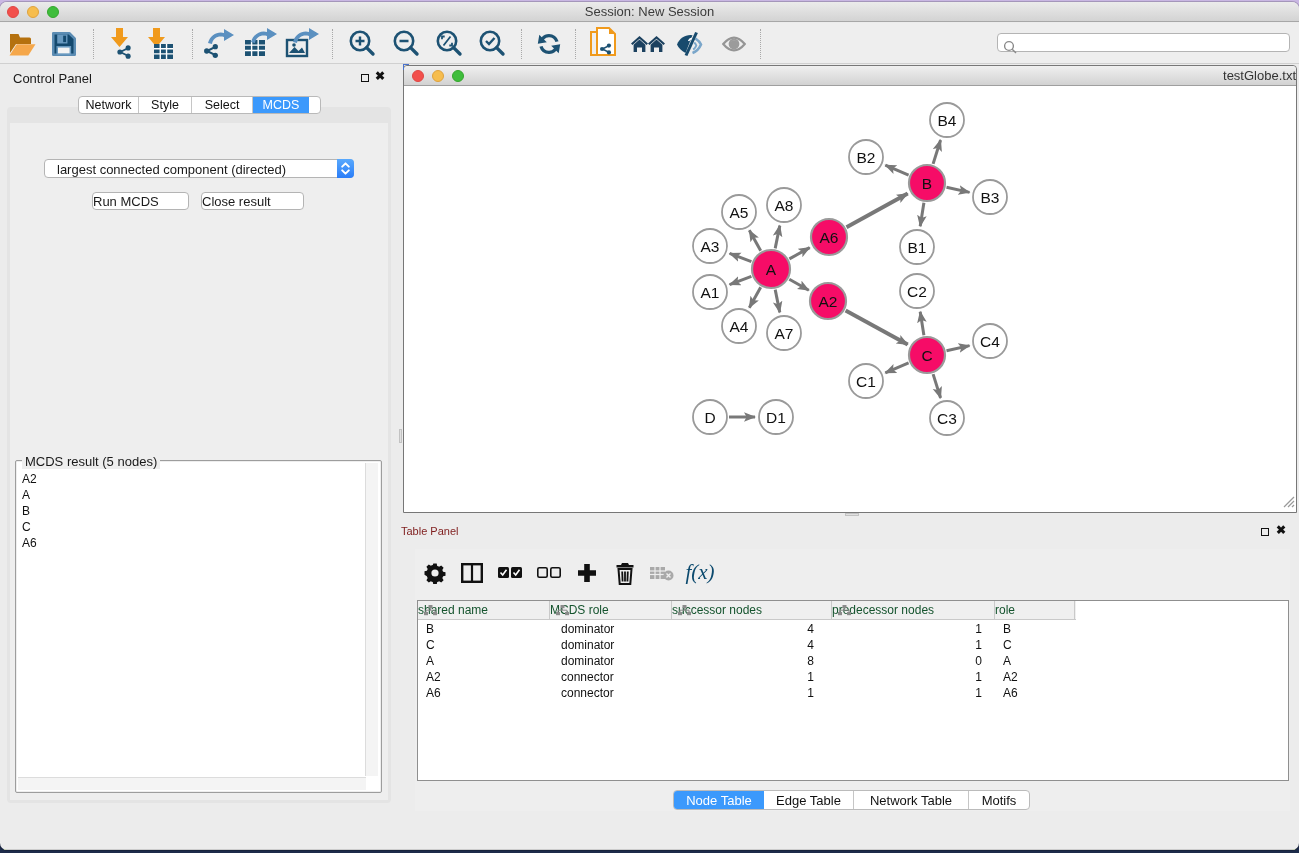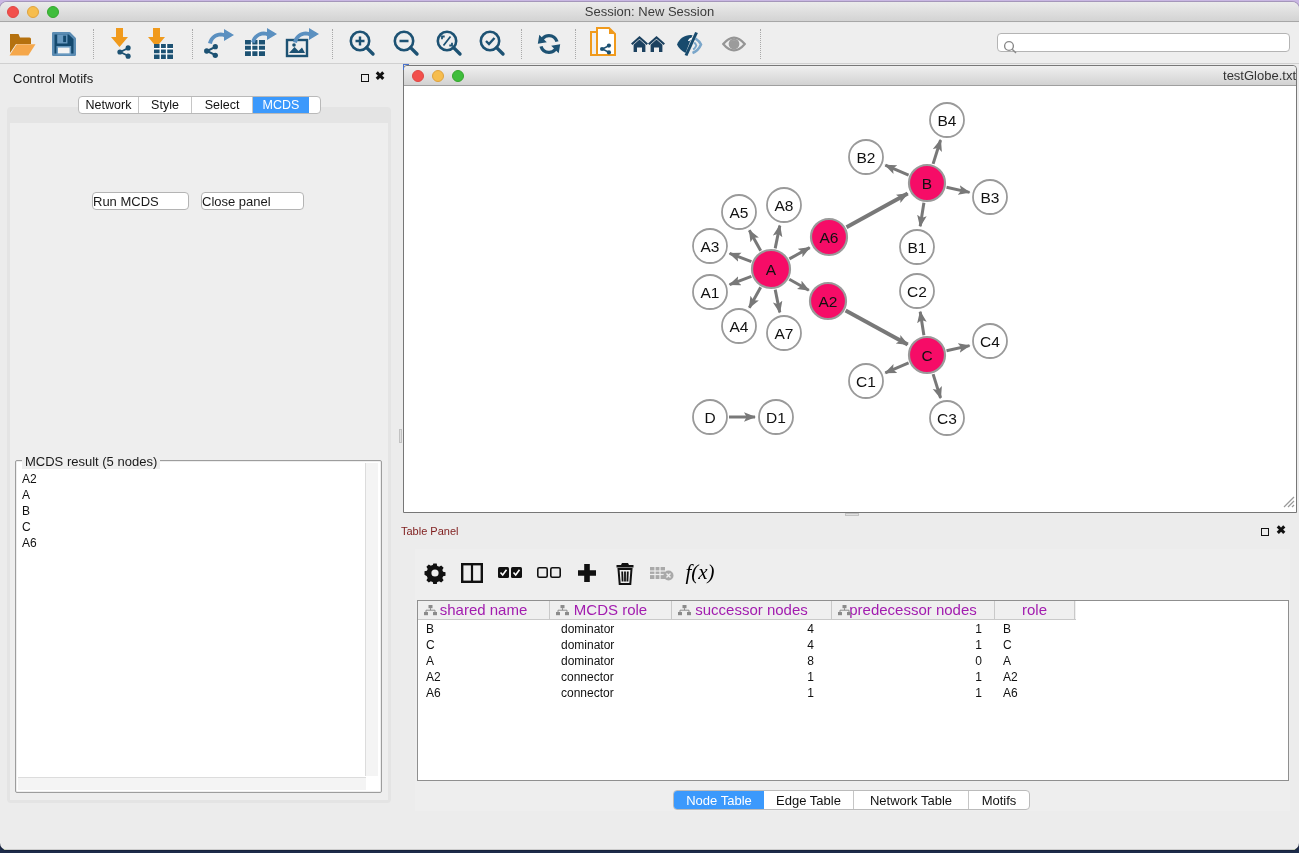--- a/index.html
+++ b/index.html
@@ -39,21 +39,21 @@
 #gwin{position:absolute;left:403px;top:65px;width:894px;height:448px;background:#fff;border:1px solid #777;border-radius:4px 4px 0 0}
 #gwin-title{position:absolute;left:0;top:0;width:100%;height:20px;background:linear-gradient(#f0f0f0,#d2d2d2);border-bottom:1px solid #9f9f9f;border-radius:4px 4px 0 0}
 #gwin-title .tt{text-align:right;font-size:13px;color:#333;line-height:20px}
 
 #tp-title{position:absolute;left:401px;top:525px;font-size:11px;color:#7f1d1d}
 #tp-float{position:absolute;left:1261px;top:528px;width:8px;height:8px;border:1.6px solid #111}
 #tp-close{position:absolute;left:1276px;top:523px;font-size:12px;font-weight:bold;color:#111}
 #tp-pane{position:absolute;left:415px;top:549px;width:875px;height:262px;background:#eeeeee}
 #tbl{position:absolute;left:417px;top:600px;width:872px;height:181px;background:#fff;border:1px solid #8f8f8f}
 #thead{position:absolute;left:0px;top:0px;width:658px;height:19px;background:#efefef;border-bottom:1px solid #c9c9c9;display:flex}
-#thead .th{position:relative;height:19px;border-right:1px solid #c9c9c9;font-size:15px;color:#a21caf;text-align:center;line-height:18px}
+#thead .th{position:relative;height:19px;border-right:1px solid #c9c9c9;font-size:12px;color:#14532d;line-height:18px}
 .trow{position:absolute;font-size:12px;color:#111;height:16px;line-height:16px;width:100%}
 
 #btabs{position:absolute;left:673px;top:790px;height:20px;display:flex;background:#fff;border:1px solid #bbb;border-radius:4px;overflow:hidden}
 #btabs div{font-size:13px;color:#111;text-align:center;line-height:19px;border-right:1px solid #c6c6c6}
 #btabs div:first-child{background:#3b99fc;color:#fff;border-right:none}
 #btabs div:last-child{border-right:none}
 
 #statusbar{position:absolute;left:0;top:847px;width:100%;height:31px;background:#bef264;border-top:1px solid #cccccc}
 #sb-btn{position:absolute;left:9px;top:7px;width:28px;height:19px;background:#fdfdfd;border:1px solid #9f9f9f;display:flex;align-items:center;justify-content:center}
 #mem-btn{position:absolute;right:11px;top:6px;width:73px;height:22px;background:#f7f7f7;border:1px solid #9f9f9f;font-size:11px;color:#111;display:flex;align-items:center;justify-content:center;gap:5px}
@@ -237,33 +237,42 @@
 <circle cx="12" cy="8" r="5.4" fill="#9b9b9b"></circle>
 <path d="M8.2 6 a5 4.4 0 0 1 7.6 0 a6 5 0 0 0 -7.6 0 z" fill="#c2c2c2"></path>
 </svg>
       </div>
       <svg style="position:absolute;left:1003px;top:17px" width="14" height="14" viewBox="0 0 14 14">
         <circle cx="6" cy="6" r="4.4" fill="none" stroke="#8a8a8a" stroke-width="1.4"></circle>
         <line x1="9.2" y1="9.2" x2="13" y2="13" stroke="#8a8a8a" stroke-width="1.4"></line>
       </svg>
     </div>
   <div id="maincontent" style="position:absolute;left:0;top:-2px;width:1299px;height:855px">
-    <div id="cp-title">Control Motifs</div>
+    <div id="cp-title">Control Panel</div>
     <div id="cp-float"></div>
       <div id="cp-close">✖</div>
     <div id="cp-pane"></div>
     <div id="cp-inner"></div>
     <div id="cp-tabs">
         <div style="width:60px">Network</div>
         <div style="width:53px">Style</div>
         <div style="width:61px">Select</div>
         <div style="width:56px">MCDS</div>
       </div>
+    <div id="combo">
+        <div class="ct">largest connected component (directed)</div>
+        <div class="cb"><svg width="17" height="19" viewBox="0 0 17 19">
+            <g stroke="#fff" stroke-width="2" fill="none" stroke-linecap="round" stroke-linejoin="round">
+              <path d="M5.2 7.6 L8.5 4.4 L11.8 7.6"></path>
+              <path d="M5.2 11.4 L8.5 14.6 L11.8 11.4"></path>
+            </g>
+          </svg></div>
+      </div>
     <div class="btn" style="left:92px;top:192px;width:97px">Run MCDS</div>
-    <div class="btn" style="left:201px;top:192px;width:103px">Close panel</div>
+    <div class="btn" style="left:201px;top:192px;width:103px">Close result</div>
     <div id="groupbox"></div>
     <div id="gb-list">
       <div class="it">A2</div>
         <div class="it">A</div>
         <div class="it">B</div>
         <div class="it">C</div>
         <div class="it">A6</div>
       <div id="gb-vsb"></div>
         <div id="gb-hsb"></div>
     </div>
@@ -415,21 +424,21 @@
               <line x1="0" y1="6" x2="15" y2="6"></line>
               <line x1="0" y1="9.5" x2="15" y2="9.5"></line>
               <line x1="5" y1="2" x2="5" y2="14"></line>
               <line x1="10" y1="2" x2="10" y2="14"></line>
             </g>
             <circle cx="18.5" cy="10.5" r="5" fill="#a9a9a9"></circle>
             <path d="M16.5 8.5 l4 4 M20.5 8.5 l-4 4" stroke="#eee" stroke-width="1.4"></path>
           </svg>
         </div>
         <div style="position:absolute;left:268px;top:10px;width:34px;height:26px;display:flex;align-items:center;justify-content:center">
-          <div style="font-family:'Liberation Serif',serif;font-style:italic;font-size:21px;color:#000000">f(x)</div>
+          <div style="font-family:'Liberation Serif',serif;font-style:italic;font-size:21px;color:#0c4a6e">f(x)</div>
         </div>
       </div>
     <div id="tbl">
       <div id="thead">
         <div class="th" style="width:132px"><svg style="position:absolute;left:6px;top:4px" width="13" height="11" viewBox="0 0 13 11">
               <g fill="#8b8b8b">
                 <rect x="4.5" y="0" width="4" height="3.2"></rect>
                 <rect x="0" y="7" width="4" height="3.2"></rect>
                 <rect x="9" y="7" width="4" height="3.2"></rect>
               </g>

